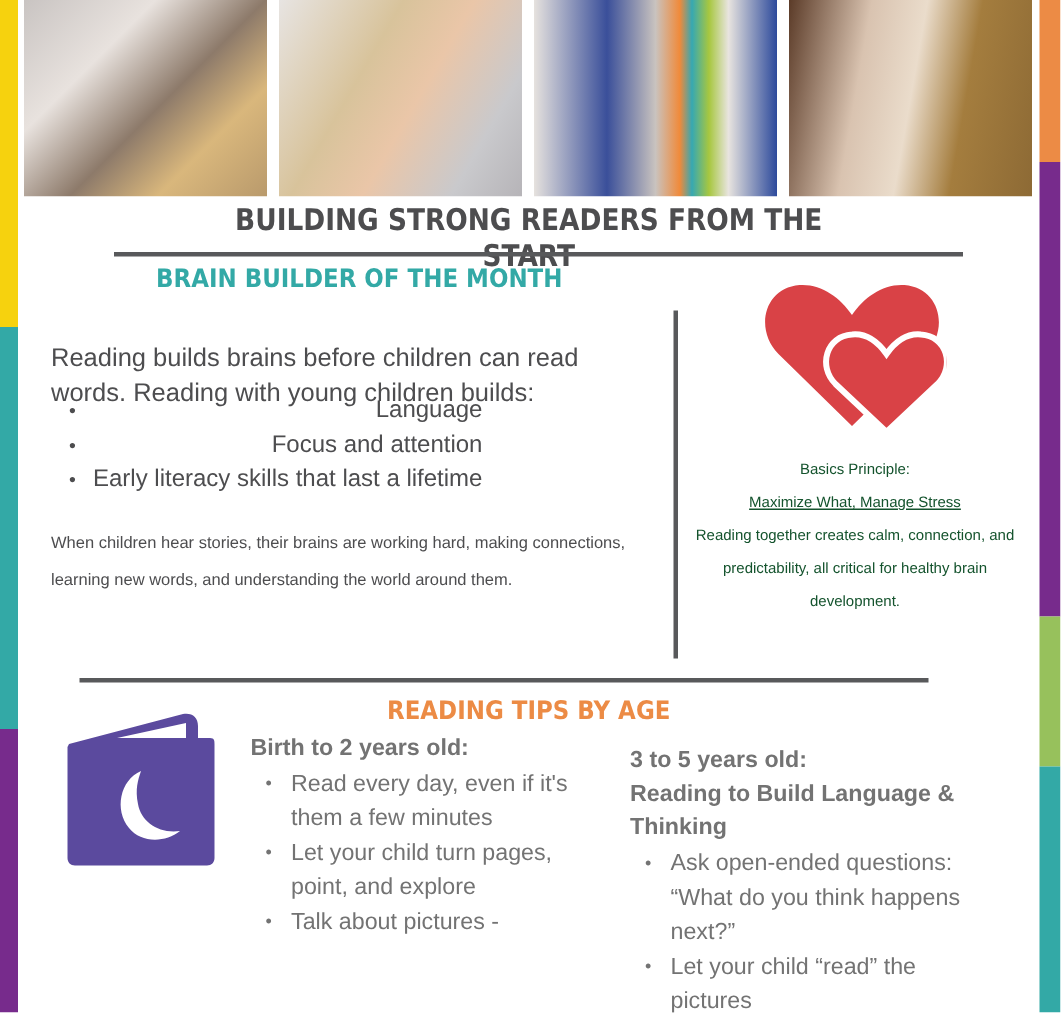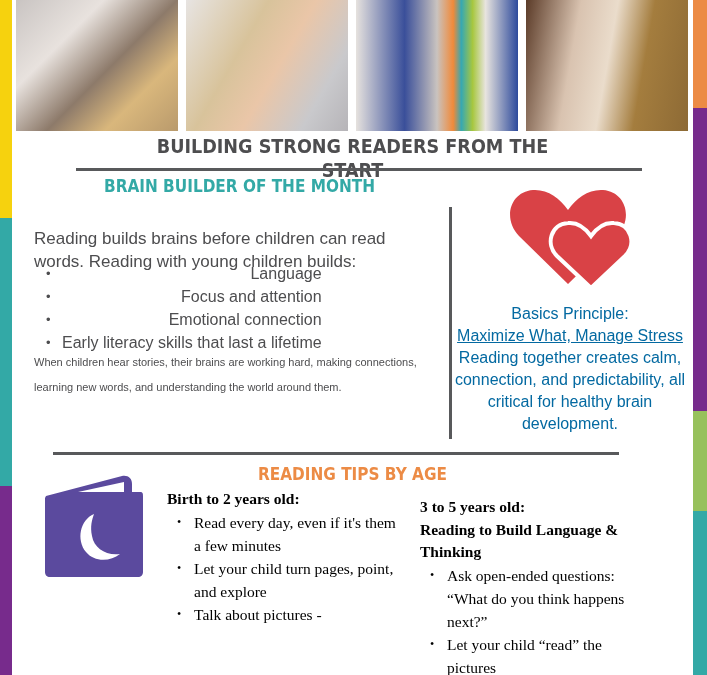--- a/index.html
+++ b/index.html
@@ -30,26 +30,26 @@
     .intro { left: 34px; top: 203px; width: 400px; font-size: 17px; line-height: 23px; margin-top: 24px; }
     .bullets { position: absolute; left: 46px; top: 262px; list-style: none; font-family: "Liberation Sans", sans-serif; font-size: 16px; line-height: 23px; color: #4d4d4f; text-align: right; }
     .bullets li { position: relative; padding-left: 16px; }
     .bullets li::before { content: "•"; position: absolute; left: 0; top: 0; font-size: 13px; color: #4d4d4f; }
     .para2 { left: 34px; top: 350px; width: 420px; font-size: 11px; line-height: 24.5px; }
 
     .vline { position: absolute; left: 449px; top: 207px; width: 3px; height: 232px; background: #58595b; }
 
     .hearts { position: absolute; left: 505px; top: 184px; width: 126px; height: 106px; }
 
-    .principle { position: absolute; left: 452px; top: 303px; width: 236px; text-align: center; font-family: "Liberation Sans", sans-serif; font-size: 16px; line-height: 22px; color: #0369a1; }
+    .principle { position: absolute; left: 452px; top: 303px; width: 236px; text-align: center; font-family: "Liberation Sans", sans-serif; font-size: 10px; line-height: 22px; color: #14532d; }
     .principle .link { text-decoration: underline; }
 
     .book { position: absolute; left: 44px; top: 474px; width: 100px; height: 105px; }
 
-    .age-col { position: absolute; font-family: Liberation Serif, serif; color: #000000; }
+    .age-col { position: absolute; font-family: Liberation Sans, sans-serif; color: #737373; }
     .age-col .h { font-weight: bold; font-size: 15.5px; line-height: 22.5px; }
     .age-col ul { list-style: none; margin-left: 10px; font-size: 15.5px; line-height: 23px; }
     .age-col li { position: relative; padding-left: 17px; }
     .age-col li::before { content: "•"; position: absolute; left: 0; top: 0; font-size: 12px; }
     .col1 { left: 167px; top: 488px; width: 235px; }
     .col2 { left: 420px; top: 496px; width: 250px; }
   </style>
 </head>
 <body>
 
@@ -78,21 +78,20 @@
 <div class="main-title">BUILDING STRONG READERS FROM THE START</div>
 <div class="rule" style="left:76px;top:168px;width:566px;height:3px;"></div>
 
 <div class="sec-title" style="left:104px;top:176px;color:#33a9a6;transform:scaleX(0.9);">BRAIN BUILDER OF THE MONTH</div>
 
 <div class="body-text intro">Reading builds brains before children can read words.  Reading with young children builds:</div>
 
 <ul class="bullets">
   <li>Language</li>
   <li>Focus and attention</li>
-  <li>Emotional connection</li>
   <li>Early literacy skills that last a lifetime</li>
 </ul>
 
 <div class="body-text para2">When children hear stories, their brains are working hard, making connections, learning new words, and understanding the world around them.</div>
 
 <div class="vline"></div>
 
 <svg class="hearts" viewBox="0 0 126 106">
   <path d="M63 100 L14 52 C-2 36 4 8 28 6 C42 5 55 14 63 26 C71 14 84 5 98 6 C122 8 128 36 112 52 Z" fill="#d94246"></path>
   <path d="M86 104 L52 72 C40 60 46 40 63 39 C73 38 81 45 86 52 C91 45 99 38 109 39 C126 40 132 60 120 72 Z" fill="#d94246" stroke="#ffffff" stroke-width="4"></path>

